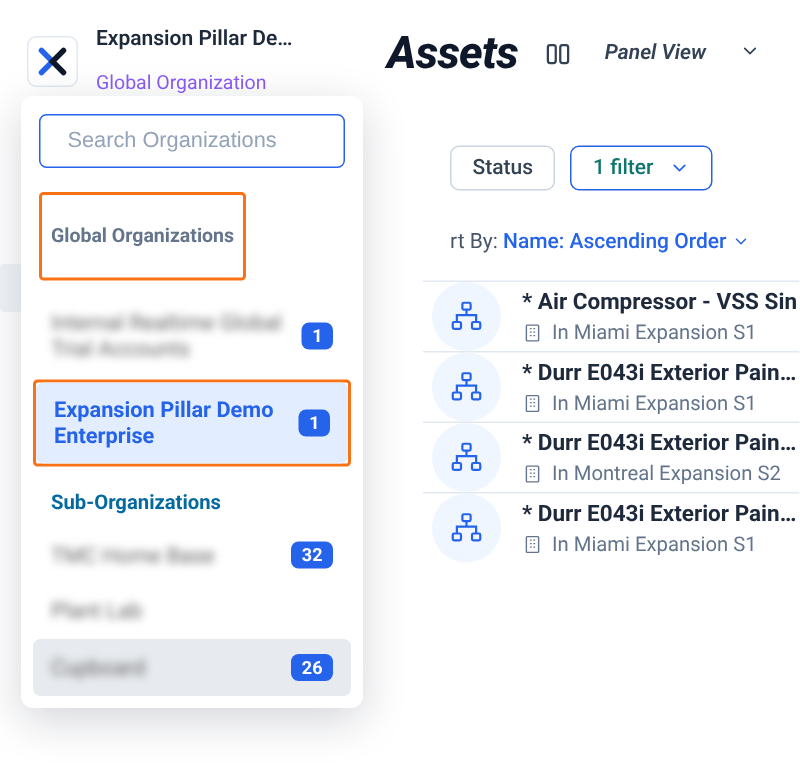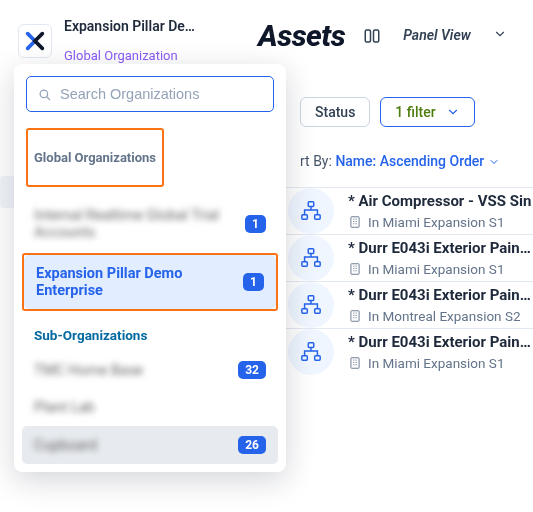--- a/index.html
+++ b/index.html
@@ -9,36 +9,36 @@
   .logo { width: 34px; height: 34px; border: 1px solid #e2e8f0; border-radius: 6px; display:flex; align-items:center; justify-content:center; }
   .org-texts { display:flex; flex-direction:column; }
   .org-title { font-size: 14px; font-weight: 600; color:#1e293b; white-space: nowrap; overflow:hidden; text-overflow: ellipsis; max-width: 160px;}
   .org-sub { font-size: 13px; color:#8b5cf6;margin-top:14px; }
   .page-title-wrap { flex:1; display:flex; align-items:center; gap:18px; padding-left: 20px; font-style: italic;}
   .page-title { font-size: 30px; font-weight: 800; letter-spacing: -0.5px; color:#0f172a;}
   .panel-view { display:flex; align-items:flex-start; gap:22px; font-size:14px; font-weight:600; color:#334155; cursor:pointer;}
   .panel-view svg.chev { width:14px; height:14px; }
   .filters-row { display:flex; gap:10px; margin-left: 300px; margin-top: 34px; align-items:flex-start;}
   .pill { border:1px solid #cbd5e1; border-radius:6px; padding:6px 14px; font-size:14px; font-weight:500; color:#334155; background:#fff; cursor:pointer;}
-  .pill.blue { border:1.5px solid #2563eb; color:#4d7c0f; background:#fff; display:flex; align-items:center; gap:10px;}
+  .pill.blue { border:1.5px solid #2563eb; color:#0f766e; background:#fff; display:flex; align-items:center; gap:10px;}
   .pill.blue svg{width:14px;height:14px;}
   .sort-row { margin-left: 300px; margin-top: 26px; font-size:14px; color:#475569;}
   .sort-row .link { color:#2563eb; font-weight:500; cursor:pointer;}
   .sort-row svg{width:12px;height:12px; vertical-align:middle;}
   .asset-list { margin-left: 282px; margin-top: 18px; display:flex; flex-direction:column; }
   .asset-item { display:flex; align-items:center; gap:14px; padding: 0 0; border-top:1px solid #e2e8f0;}
   .asset-list .asset-item:first-child{border-top:1px solid #e2e8f0;}
   .asset-icon { width:46px; height:46px; border-radius:50%; background:#eff6ff; display:flex; align-items:center; justify-content:center; flex-shrink:0; margin-left:6px;}
   .asset-icon svg{width:22px;height:22px;}
   .asset-texts{display:flex;flex-direction:column; gap:4px; overflow:hidden;}
   .asset-title{font-size:15px; font-weight:700; color:#1e293b; white-space:nowrap; overflow:hidden; text-overflow:ellipsis; max-width: 220px;}
   .asset-loc{font-size:13.5px; color:#64748b; display:flex; align-items:center; gap:6px;}
   .asset-loc svg{width:14px;height:14px;}
 
-  .dropdown { position:absolute; left:14px; top:64px; width:272px; background:#fff; border-radius:8px; box-shadow: 0 8px 30px rgba(15,23,42,0.18); padding:10px 8px 8px 8px; }
+  .dropdown { position:absolute; left:14px; top:64px; width:228px; background:#fff; border-radius:8px; box-shadow: 0 8px 30px rgba(15,23,42,0.18); padding:10px 8px 8px 8px; }
   .search-wrap { border:1.5px solid #2563eb; border-radius:5px; display:flex; align-items:center; gap:8px; padding:9px 10px; margin:2px 4px 10px 4px;}
   .search-wrap svg{width:15px;height:15px;}
   .search-input { border:none; outline:none; font-size:14.5px; color:#334155; flex:1; background:transparent;}
   .search-input::placeholder{color:#94a3b8;}
   .section-chip { display:inline-block; margin:6px 0 10px 4px; border:2px solid #f97316; border-radius:3px; padding:20px 6px; font-size:13px; font-weight:700; color:#64748b;}
   .org-item { display:flex; align-items:center; justify-content:space-between; padding:10px 12px; border-radius:5px; cursor:pointer; font-size:14.5px; color:#334155;}
   .org-item .label{flex:1; padding-right:8px;}
   .org-item.blurred .label{ filter: blur(3px); color:#666;}
   .org-item .badge{ background:#2563eb; color:#fff; font-size:12px; font-weight:700; border-radius:5px; padding:2px 7px; min-width:20px; text-align:center;}
   .selected-wrap{ border:2px solid #f97316; border-radius:3px; margin:2px 0;}

